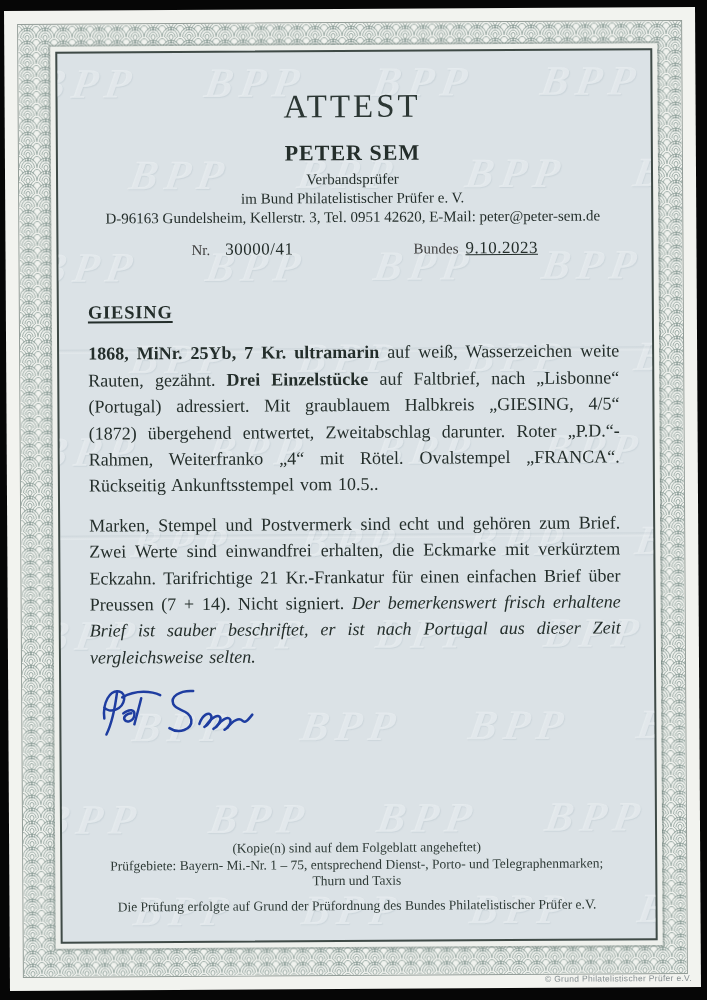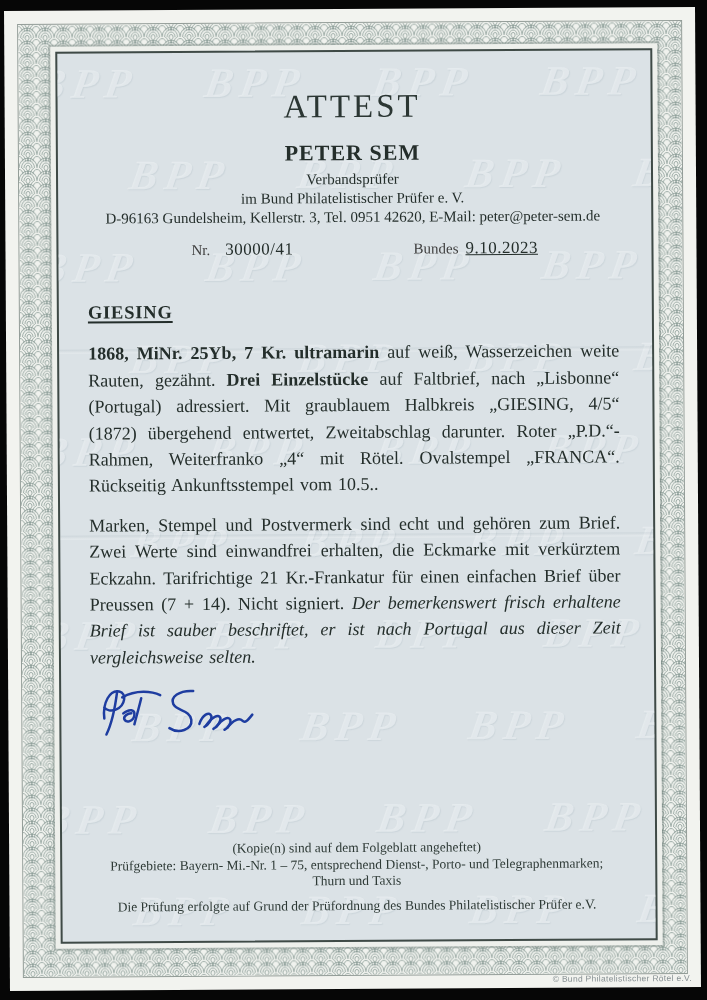--- a/index.html
+++ b/index.html
@@ -163,15 +163,15 @@
 
         <div class="footer">
           <div>(Kopie(n) sind auf dem Folgeblatt angeheftet)</div>
           <div>Prüfgebiete: Bayern- Mi.-Nr. 1 – 75, entsprechend Dienst-, Porto- und Telegraphenmarken;</div>
           <div>Thurn und Taxis</div>
           <div class="f4">Die Prüfung erfolgte auf Grund der Prüfordnung des Bundes Philatelistischer Prüfer e.V.</div>
         </div>
       </div>
     </div>
 
-    <div class="copyright">© Bund Philatelistischer Rötel e.V.</div>
+    <div class="copyright">© Grund Philatelistischer Prüfer e.V.</div>
   </div>
 </div>
 
 </body></html>

